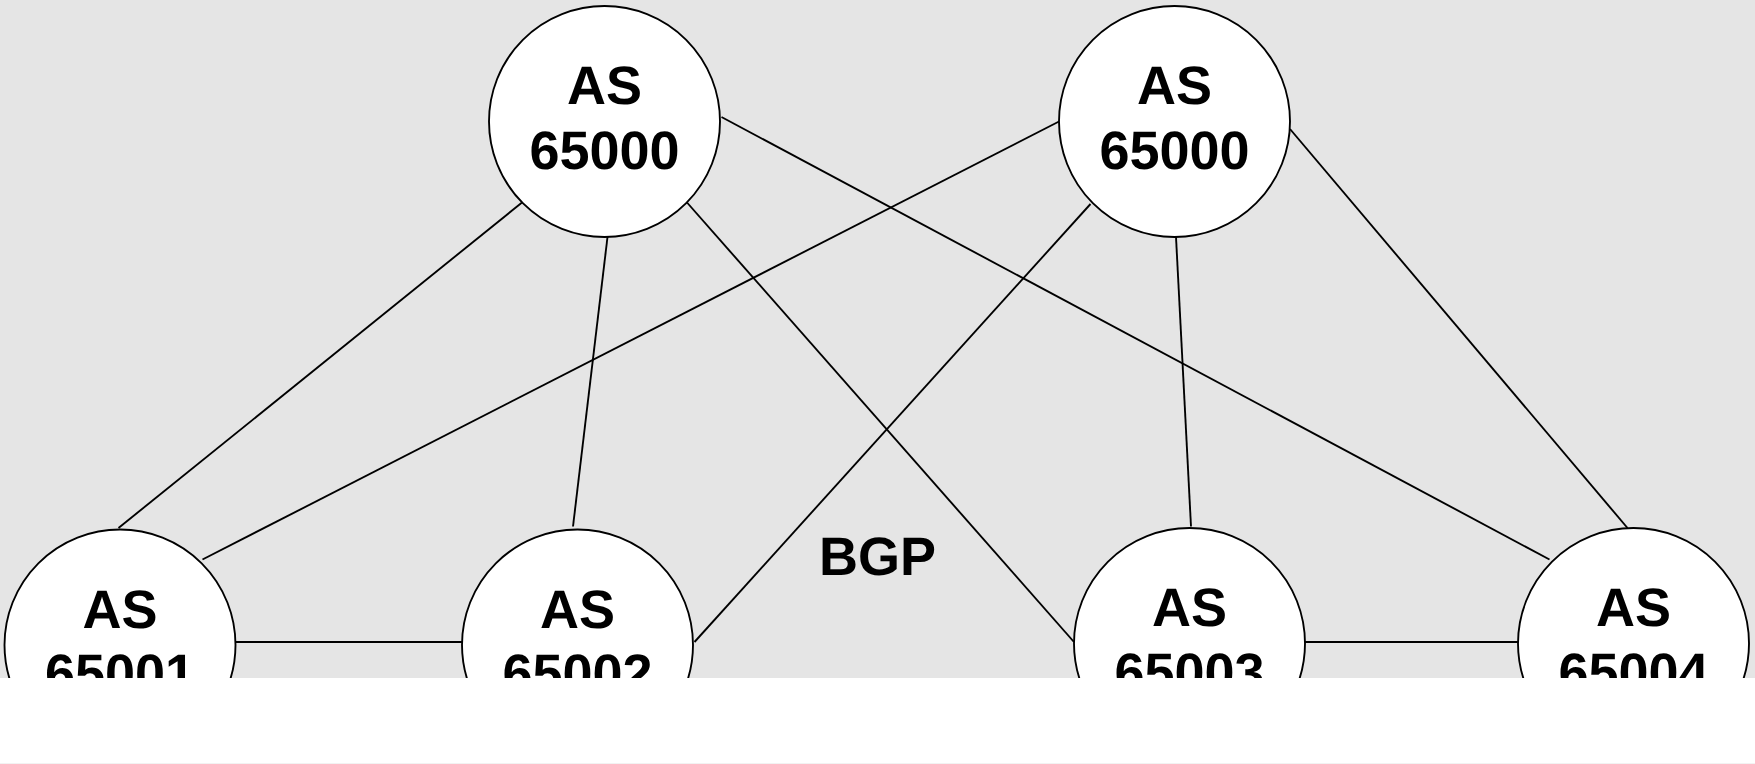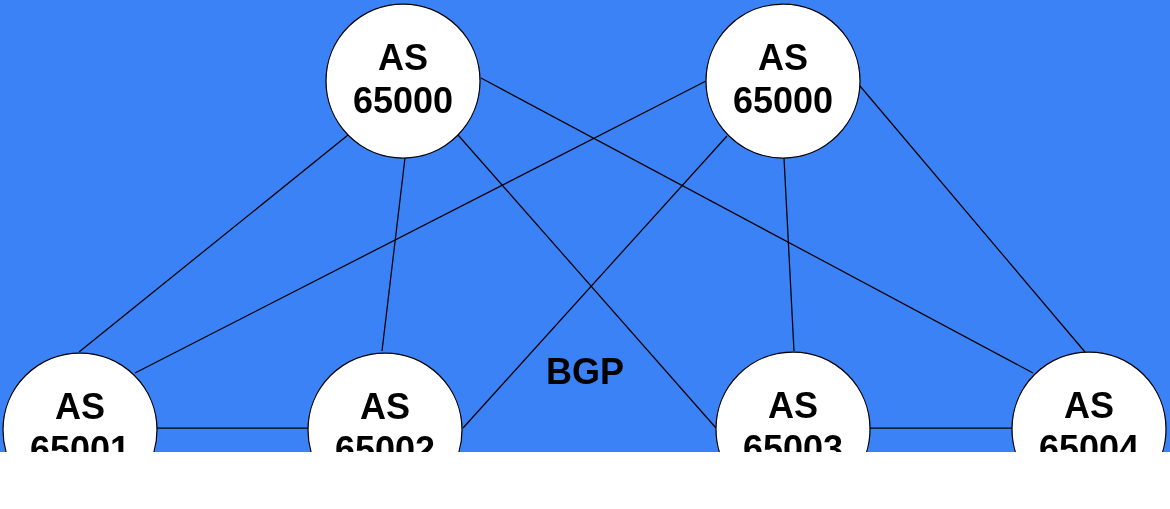--- a/index.html
+++ b/index.html
@@ -4,21 +4,21 @@
 <style>
   html, body {
     margin: 0;
     padding: 0;
     background: #ffffff;
   }
   .canvas {
     position: relative;
     width: 1170px;
     height: 452px;
-    background: #3b82f6;
+    background: #e5e5e5;
     overflow: hidden;
   }
   svg text {
     font-family: "Liberation Sans", "DejaVu Sans", sans-serif;
     font-weight: bold;
     font-size: 36px;
     fill: #000000;
     text-anchor: middle;
   }
 </style>

